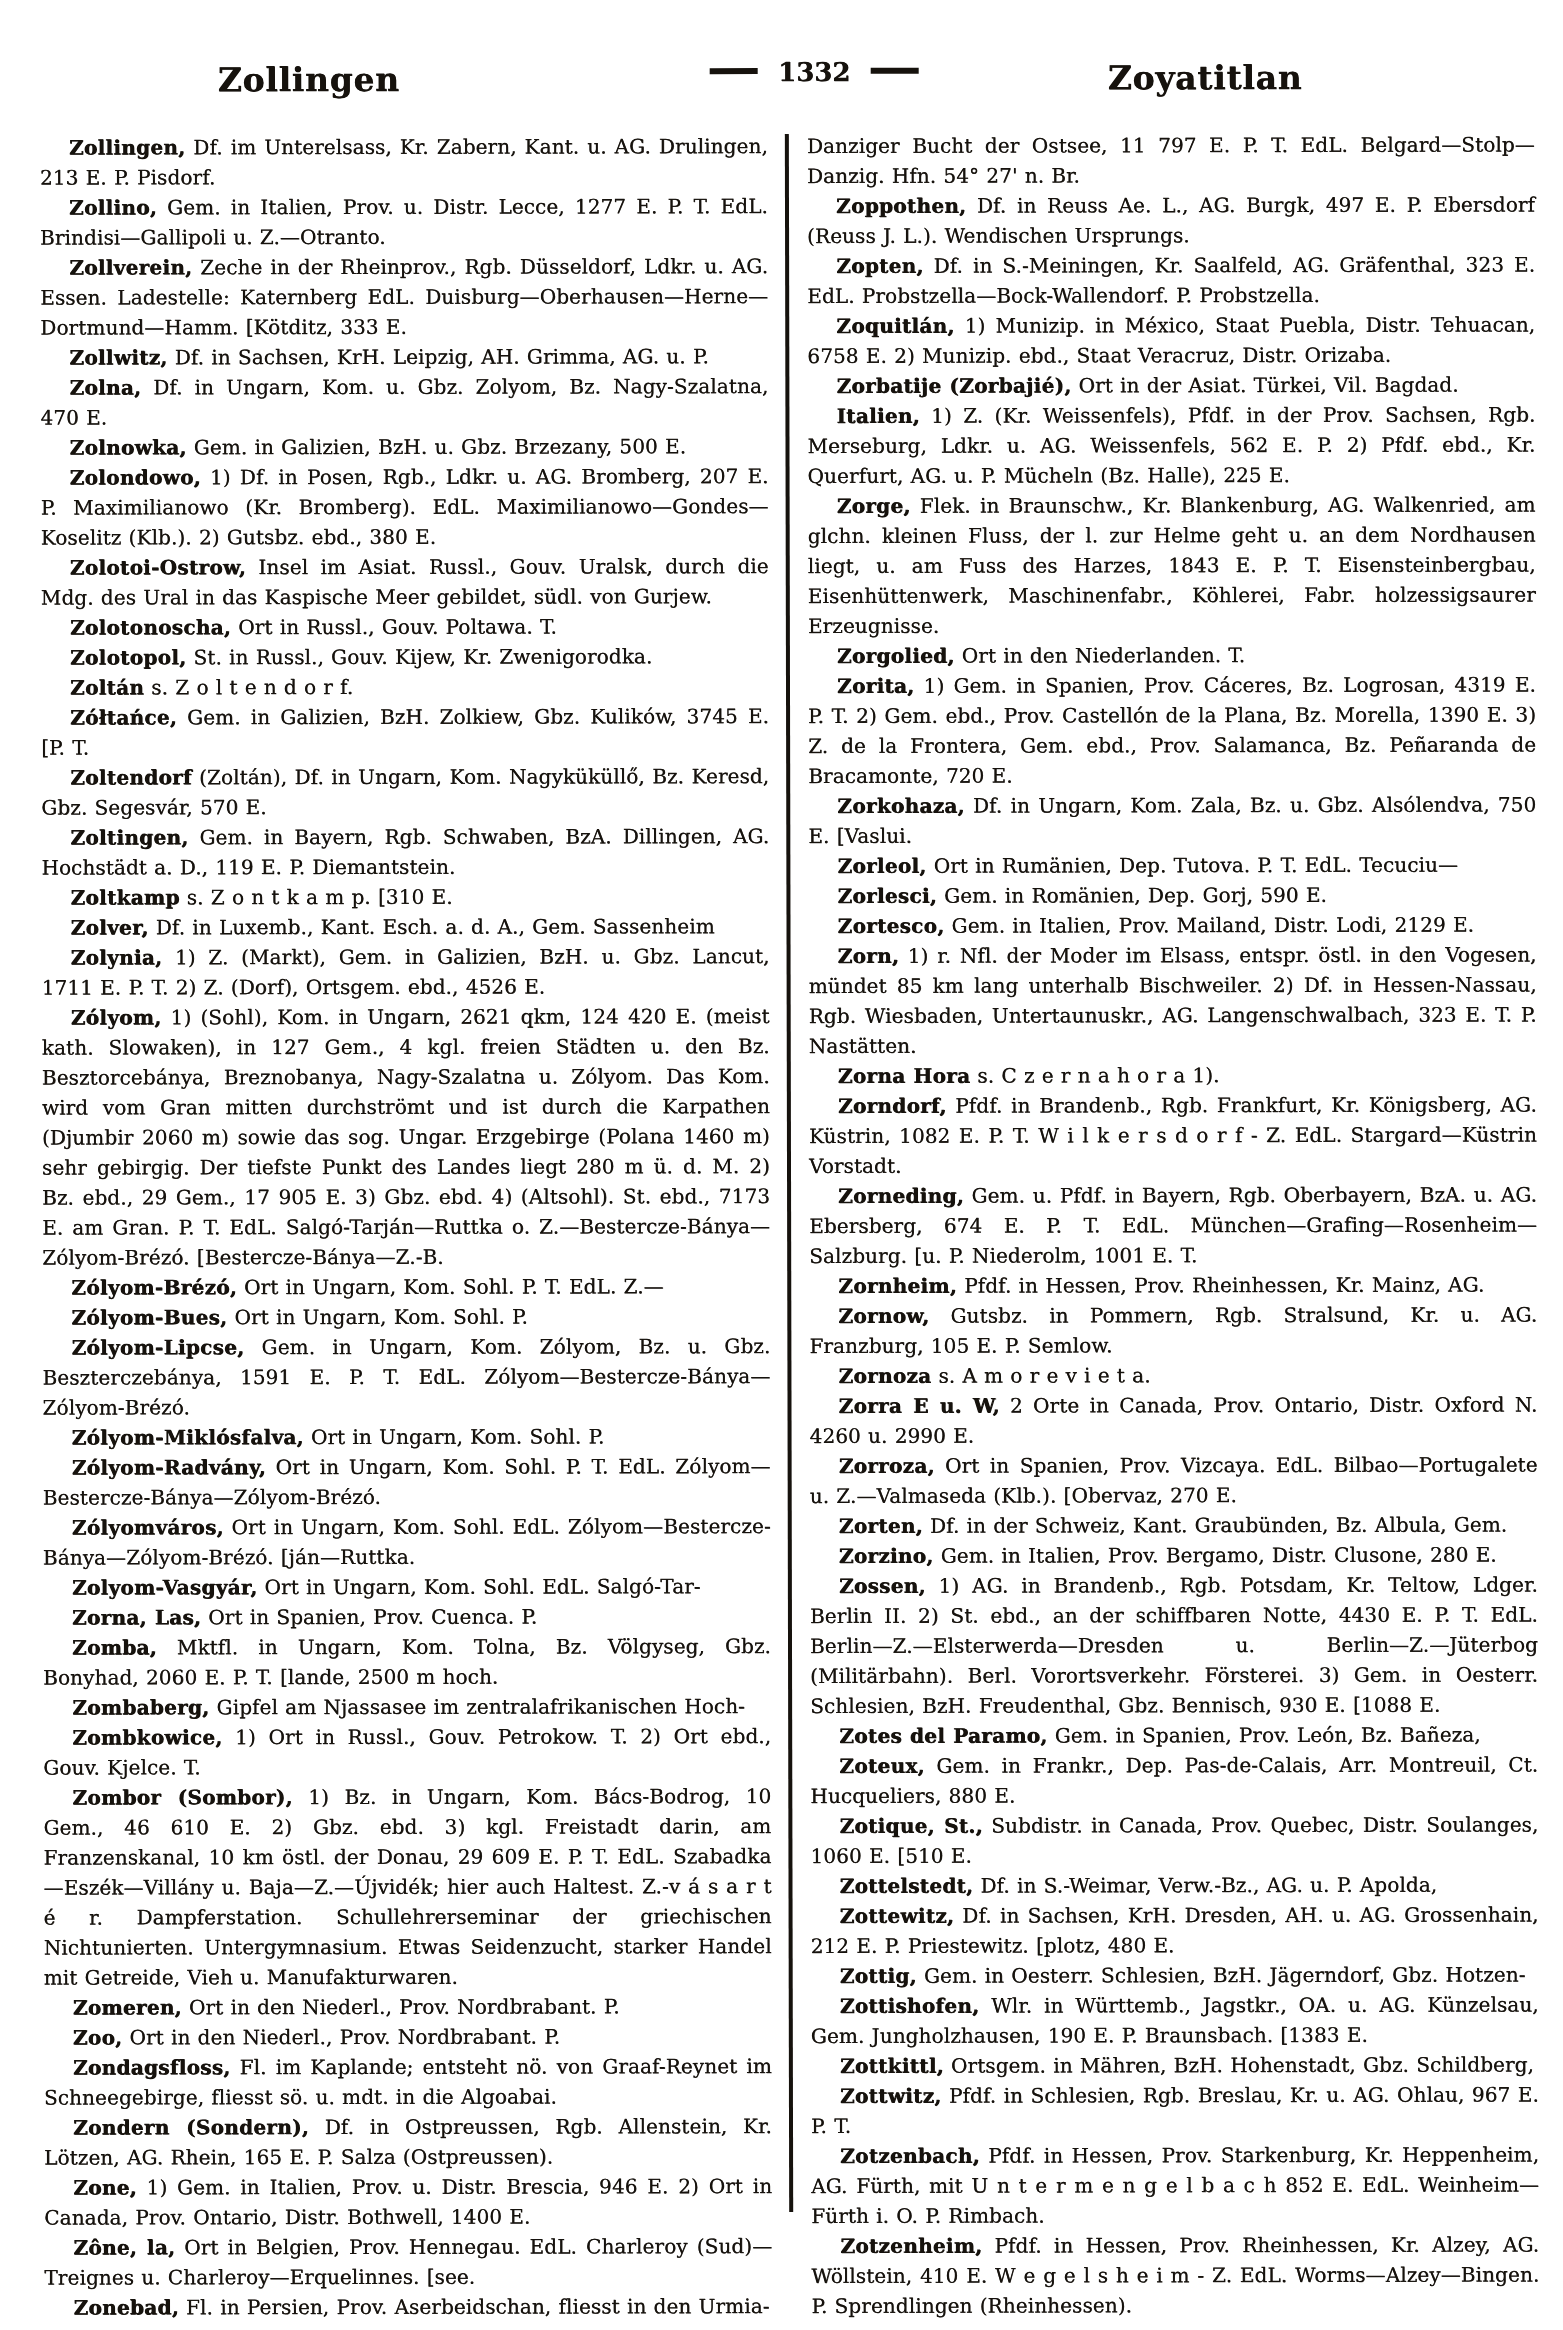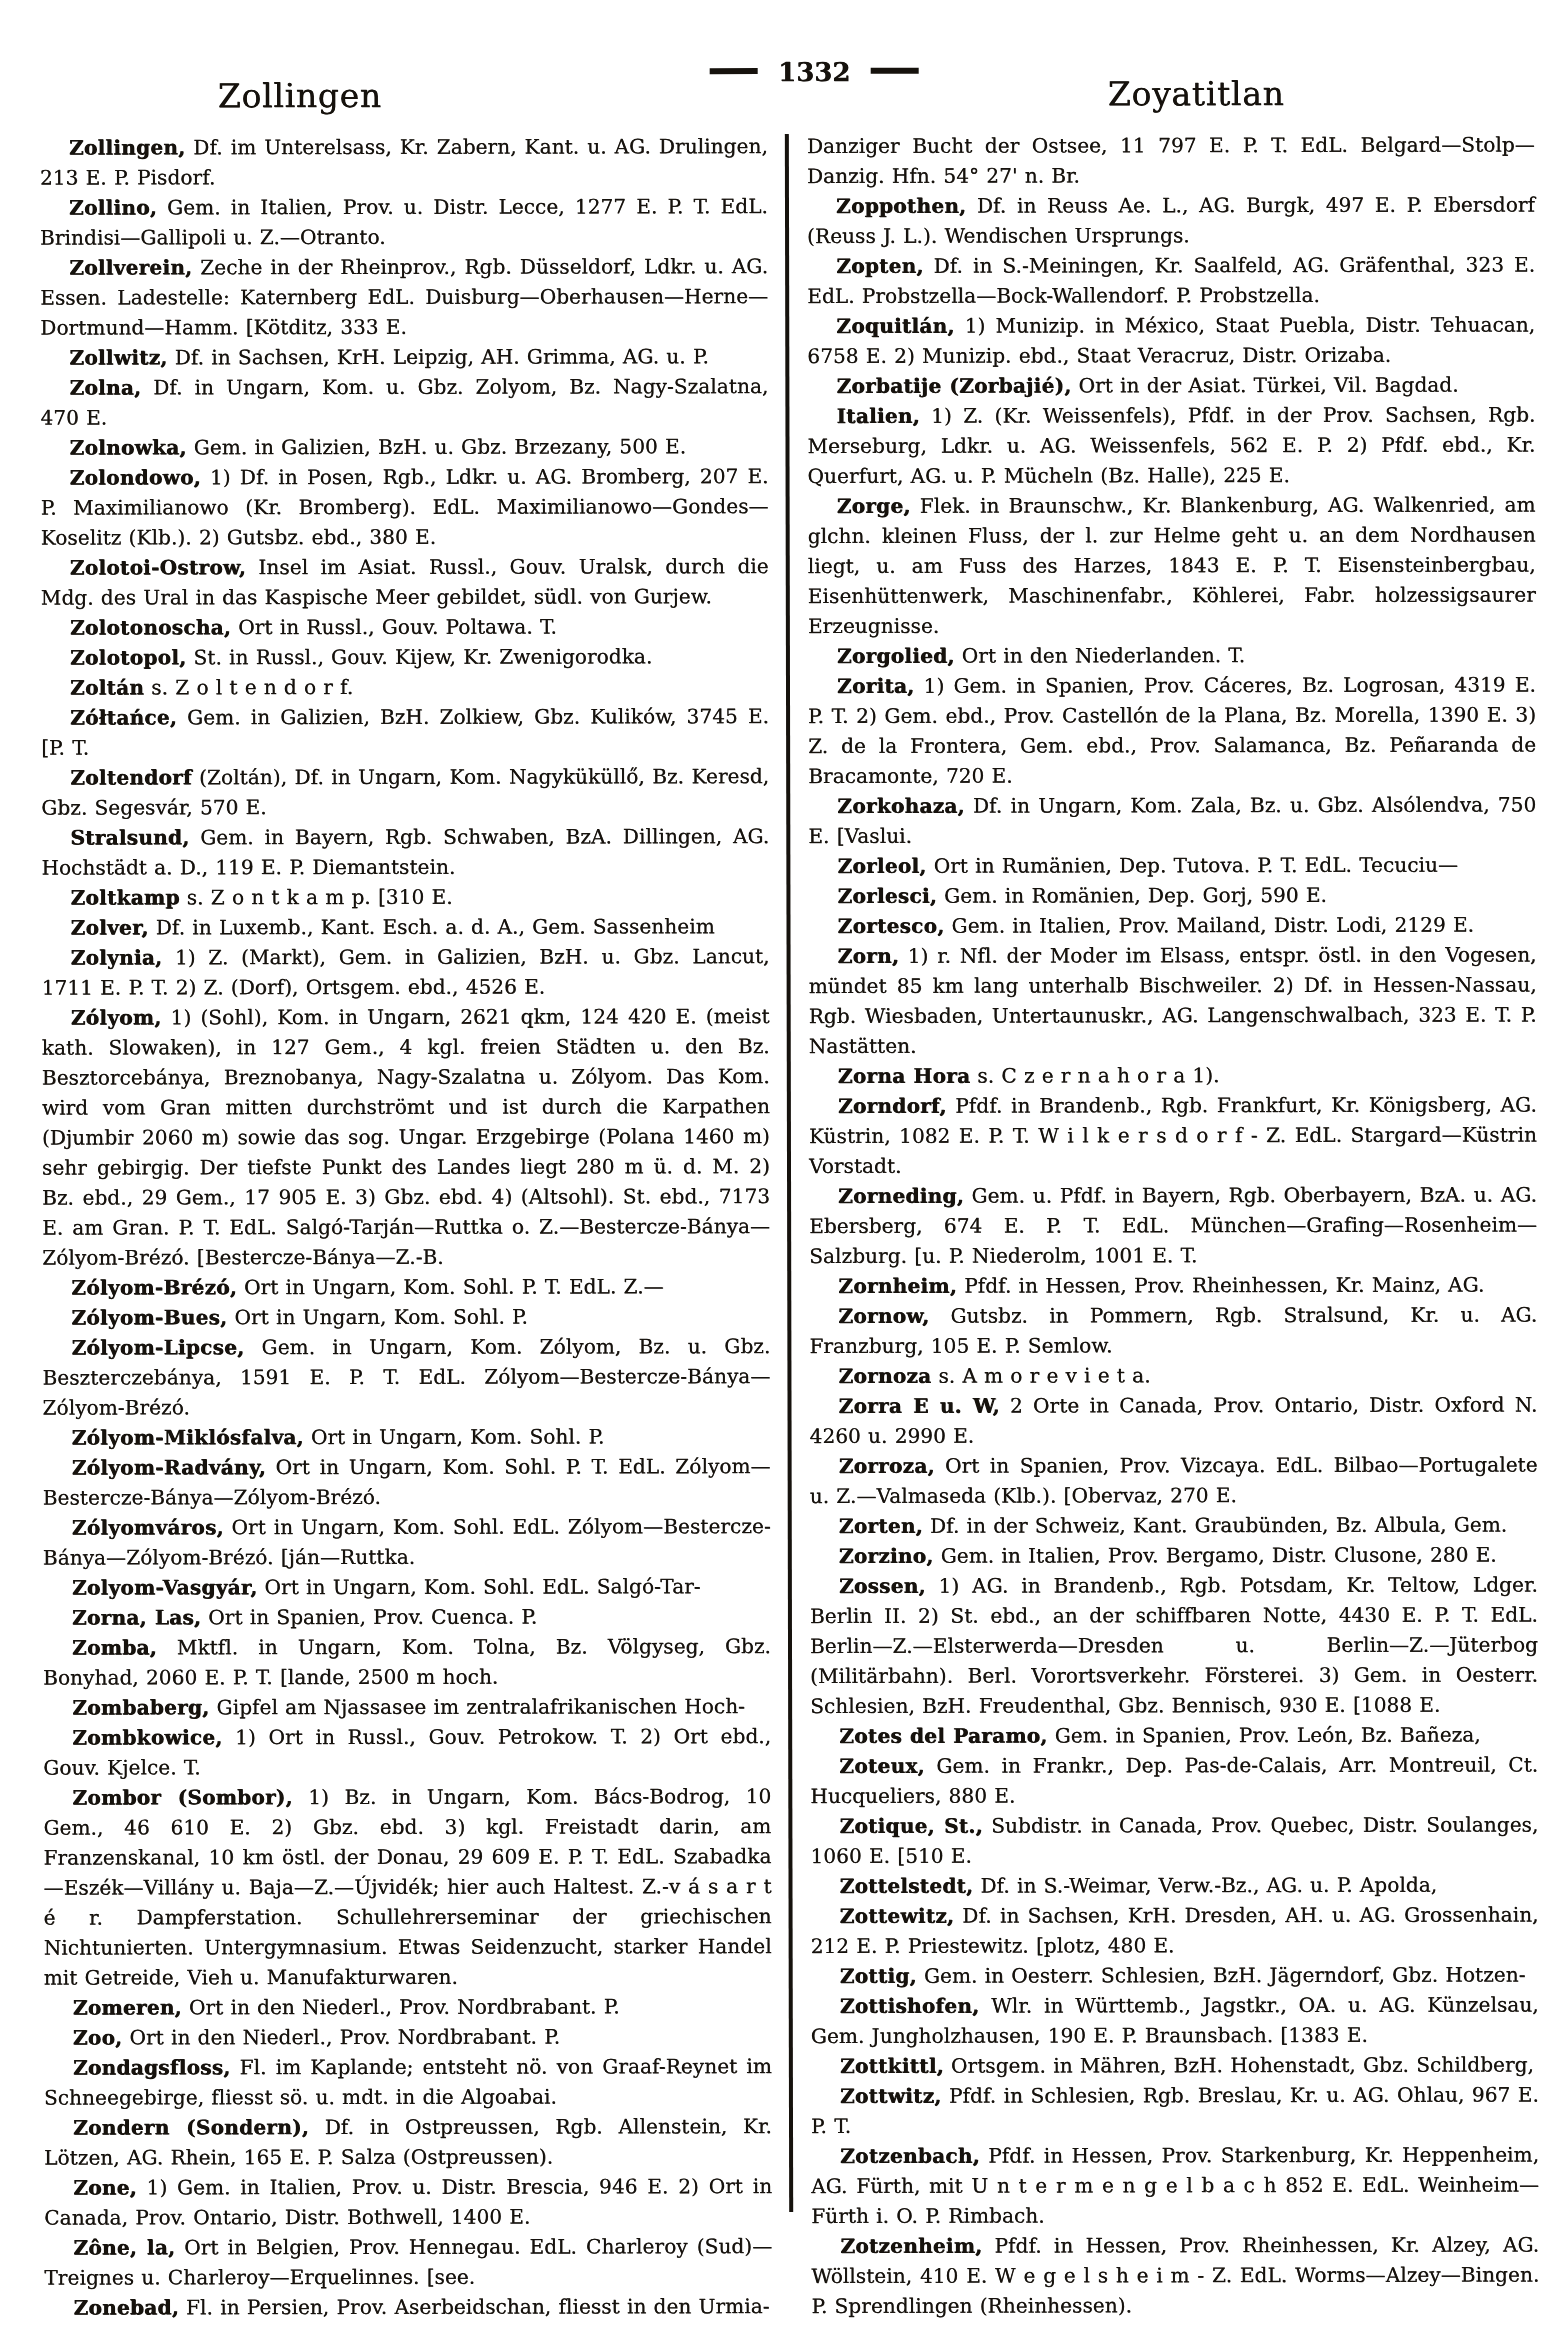--- a/index.html
+++ b/index.html
@@ -7,22 +7,22 @@
     position:relative;
     width:1563px;height:2330px;
     background:#ffffff;
     color:#16120d;
     font-family:"DejaVu Serif","Liberation Serif",serif;
     overflow:hidden;
   }
   .page-inner{position:absolute;inset:0;transform:rotate(-0.12deg);}
   
   .runhead-word{
-    position:absolute;top:75px;
-    font-size:33px;font-weight:normal;letter-spacing:0.7px;
+    position:absolute;top:59px;
+    font-size:33px;font-weight:bold;letter-spacing:0.7px;
     white-space:nowrap;
     text-shadow:0.4px 0.3px 0 currentColor;
   }
   .runhead-left{left:220px;}
   .runhead-right{left:1110px;}
   .runhead-center{
     position:absolute;top:57px;left:654px;width:325px;
     text-align:center;font-size:26px;font-weight:bold;
     text-shadow:0.4px 0.3px 0 currentColor;
     white-space:nowrap;
@@ -74,21 +74,21 @@
         <p><b>Zollwitz,</b><span> Df. in Sachsen, KrH. Leipzig, AH. Grimma, AG. u. P.</span></p>
         <p><b>Zolna,</b><span> Df. in Ungarn, Kom. u. Gbz. Zolyom, Bz. Nagy-Szalatna, 470 E.</span></p>
         <p><b>Zolnowka,</b><span> Gem. in Galizien, BzH. u. Gbz. Brzezany, 500 E.</span></p>
         <p><b>Zolondowo,</b><span> 1) Df. in Posen, Rgb., Ldkr. u. AG. Bromberg, 207 E. P. Maximilianowo (Kr. Bromberg). EdL. Maximilianowo—Gondes—Koselitz (Klb.). 2) Gutsbz. ebd., 380 E.</span></p>
         <p><b>Zolotoi-Ostrow,</b><span> Insel im Asiat. Russl., Gouv. Uralsk, durch die Mdg. des Ural in das Kaspische Meer gebildet, südl. von Gurjew.</span></p>
         <p><b>Zolotonoscha,</b><span> Ort in Russl., Gouv. Poltawa. T.</span></p>
         <p><b>Zolotopol,</b><span> St. in Russl., Gouv. Kijew, Kr. Zwenigorodka.</span></p>
         <p><b>Zoltán</b><span> s. Z o l t e n d o r f.</span></p>
         <p><b>Zółtańce,</b><span> Gem. in Galizien, BzH. Zolkiew, Gbz. Kulików, 3745 E. [P. T.</span></p>
         <p><b>Zoltendorf</b><span> (Zoltán), Df. in Ungarn, Kom. Nagyküküllő, Bz. Keresd, Gbz. Segesvár, 570 E.</span></p>
-        <p><b>Stralsund,</b><span> Gem. in Bayern, Rgb. Schwaben, BzA. Dillingen, AG. Hochstädt a. D., 119 E. P. Diemantstein.</span></p>
+        <p><b>Zoltingen,</b><span> Gem. in Bayern, Rgb. Schwaben, BzA. Dillingen, AG. Hochstädt a. D., 119 E. P. Diemantstein.</span></p>
         <p><b>Zoltkamp</b><span> s. Z o n t k a m p. [310 E.</span></p>
         <p><b>Zolver,</b><span> Df. in Luxemb., Kant. Esch. a. d. A., Gem. Sassenheim</span></p>
         <p><b>Zolynia,</b><span> 1) Z. (Markt), Gem. in Galizien, BzH. u. Gbz. Lancut, 1711 E. P. T. 2) Z. (Dorf), Ortsgem. ebd., 4526 E.</span></p>
         <p><b>Zólyom,</b><span> 1) (Sohl), Kom. in Ungarn, 2621 qkm, 124 420 E. (meist kath. Slowaken), in 127 Gem., 4 kgl. freien Städten u. den Bz. Besztorcebánya, Breznobanya, Nagy-Szalatna u. Zólyom. Das Kom. wird vom Gran mitten durchströmt und ist durch die Karpathen (Djumbir 2060 m) sowie das sog. Ungar. Erzgebirge (Polana 1460 m) sehr gebirgig. Der tiefste Punkt des Landes liegt 280 m ü. d. M. 2) Bz. ebd., 29 Gem., 17 905 E. 3) Gbz. ebd. 4) (Altsohl). St. ebd., 7173 E. am Gran. P. T. EdL. Salgó-Tarján—Ruttka o. Z.—Bestercze-Bánya—Zólyom-Brézó. [Bestercze-Bánya—Z.-B.</span></p>
         <p><b>Zólyom-Brézó,</b><span> Ort in Ungarn, Kom. Sohl. P. T. EdL. Z.—</span></p>
         <p><b>Zólyom-Bues,</b><span> Ort in Ungarn, Kom. Sohl. P.</span></p>
         <p><b>Zólyom-Lipcse,</b><span> Gem. in Ungarn, Kom. Zólyom, Bz. u. Gbz. Beszterczebánya, 1591 E. P. T. EdL. Zólyom—Bestercze-Bánya—Zólyom-Brézó.</span></p>
         <p><b>Zólyom-Miklósfalva,</b><span> Ort in Ungarn, Kom. Sohl. P.</span></p>
         <p><b>Zólyom-Radvány,</b><span> Ort in Ungarn, Kom. Sohl. P. T. EdL. Zólyom—Bestercze-Bánya—Zólyom-Brézó.</span></p>
         <p><b>Zólyomváros,</b><span> Ort in Ungarn, Kom. Sohl. EdL. Zólyom—Bestercze-Bánya—Zólyom-Brézó. [ján—Ruttka.</span></p>

